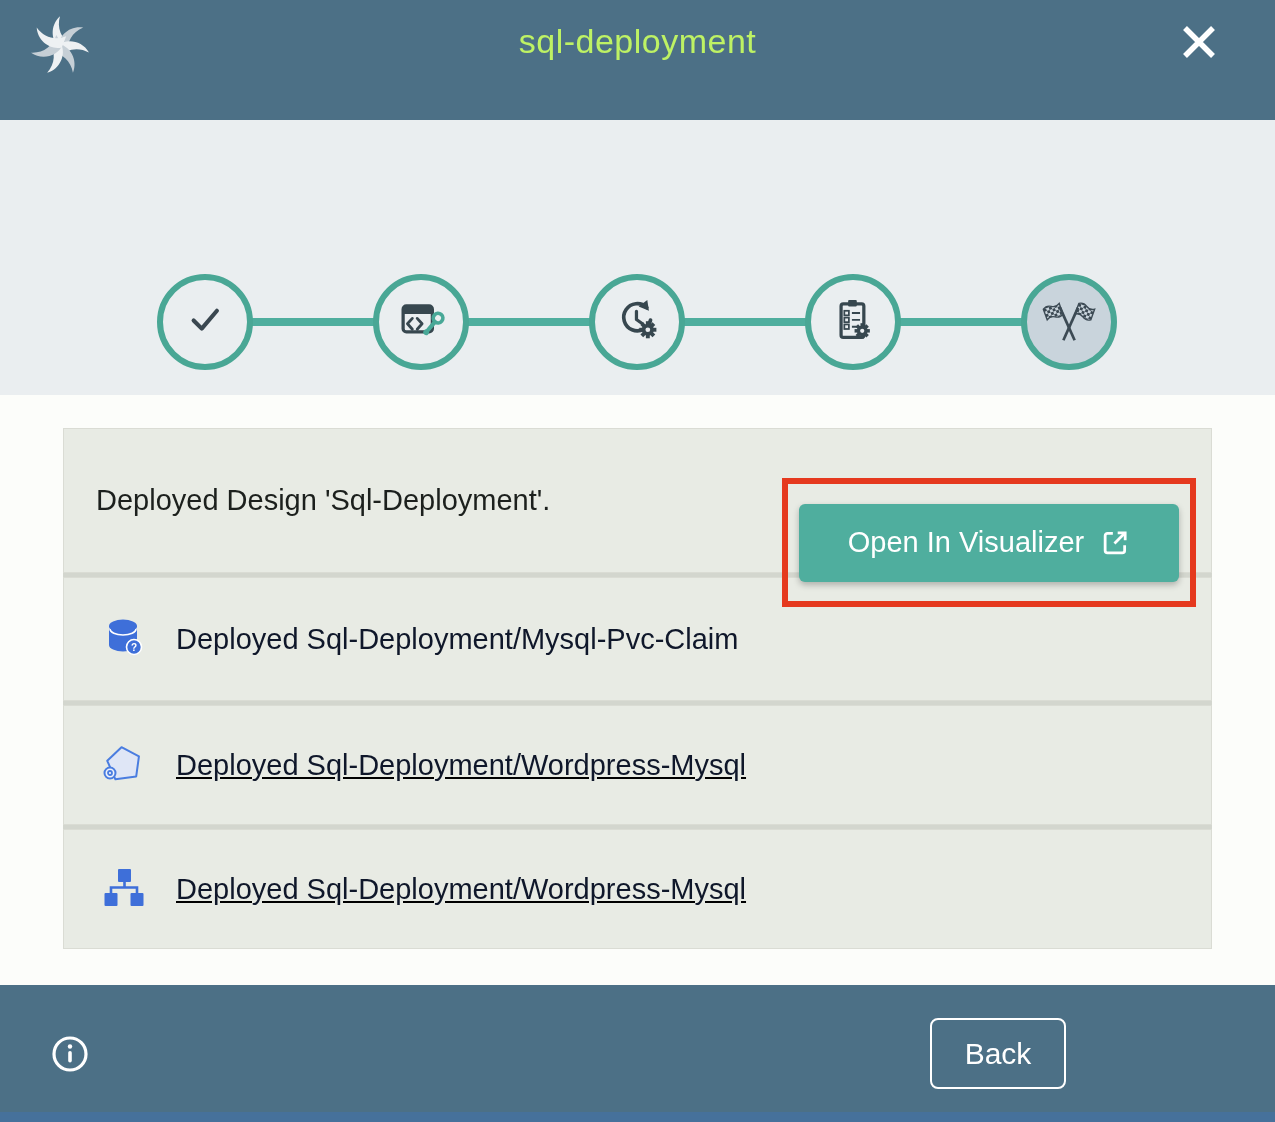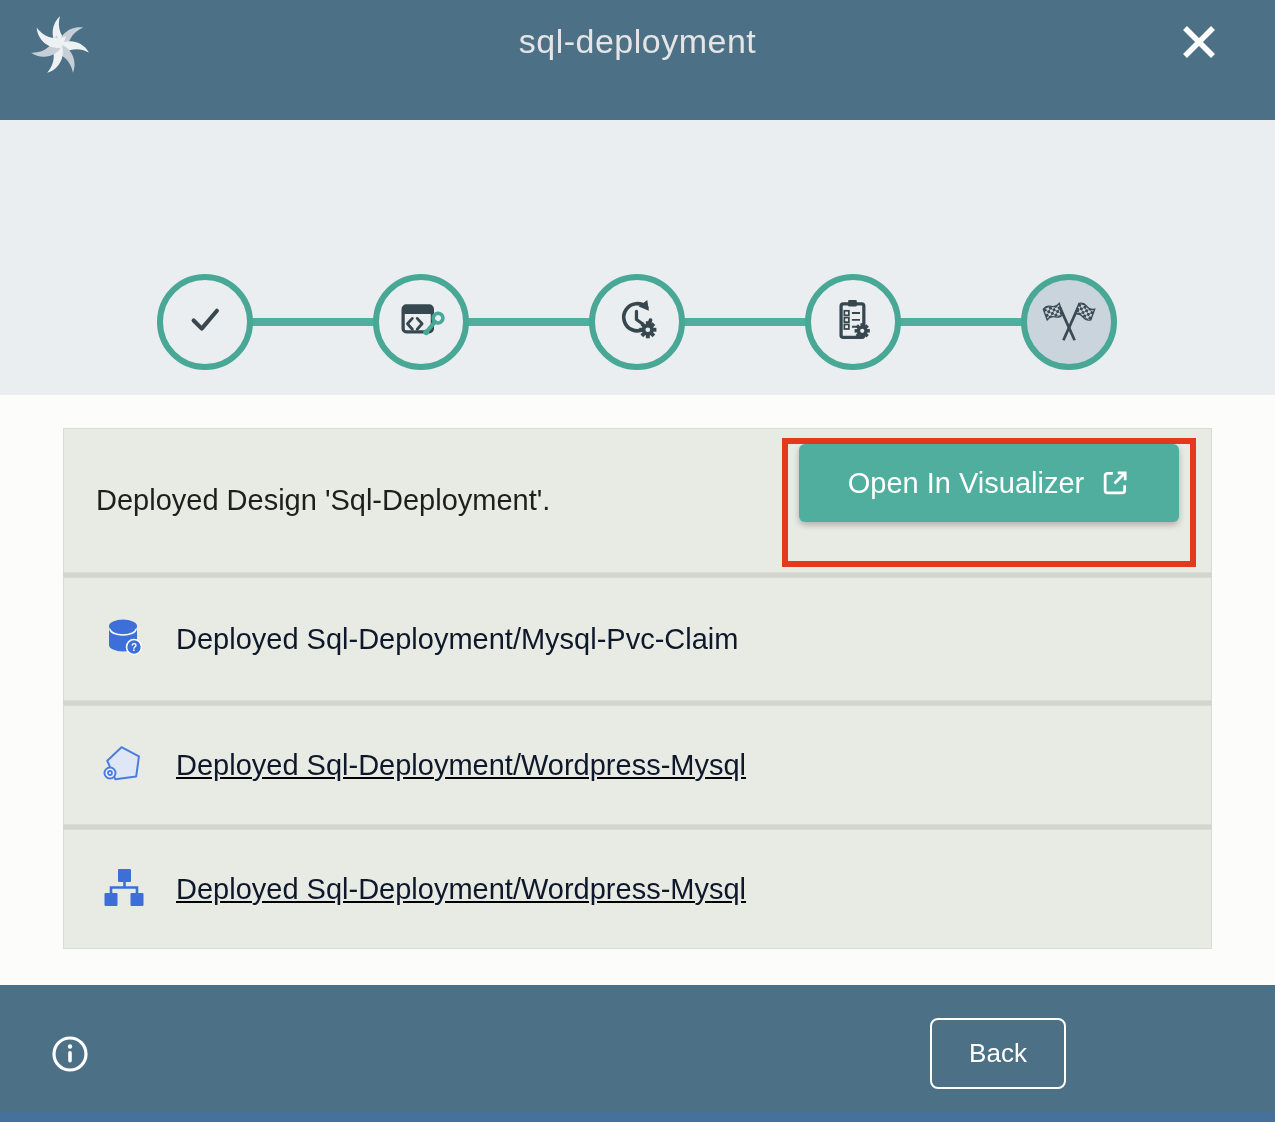--- a/index.html
+++ b/index.html
@@ -12,21 +12,21 @@
 
   
   .header {
     position:absolute; top:0; left:0; width:1275px; height:120px;
     background:var(--slate,#4c7086);
     display:flex; align-items:flex-start;
   }
   .logo { position:absolute; left:28px; top:14px; width:64px; height:64px; }
   .header-title {
     position:absolute; top:22px; left:0; width:100%;
-    text-align:center; color:#e5e5e5; font-size:34px; font-weight:400;
+    text-align:center; color:#bef264; font-size:34px; font-weight:400;
     letter-spacing:0.5px;
   }
   .close-btn {
     position:absolute; top:18px; right:52px; width:48px; height:48px;
     background:transparent; border:none; cursor:pointer; padding:0;
   }
 
   
   .stepper {
     position:absolute; top:120px; left:0; width:1275px; height:275px;
@@ -68,21 +68,21 @@
   .row-message { height:145px; position:relative; padding-left:32px; }
   .row-divider { height:4px; background:var(--divider,#d3d6ce); }
   .row-event { height:124px; padding-left:37px; }
   .row-event.short { height:120px;text-decoration:underline; }
   .message-text { font-size:29px; color:#1c201d; }
   .event-text { font-size:29px; color:#0f172a; margin-left:29px; }
   .event-icon { width:46px; height:46px; flex:0 0 46px; }
 
   .annotation-box {
     position:absolute; border:6px solid var(--annotation-red,#e5391e);
-    display:flex; align-items:flex-start; justify-content:center;
+    display:flex; align-items:center; justify-content:center;margin-top:40px;
   }
   .annotation-visualizer { top:9px; right:15px; width:414px; height:129px; }
   .visualizer-btn {
     width:380px; height:78px; border:none; border-radius:6px; cursor:pointer;
     background:var(--teal,#4fae9e); color:#ffffff; font-size:29px;
     font-family:"Liberation Sans", sans-serif;
     display:flex; align-items:center; justify-content:center; gap:16px;
     box-shadow:0 3px 6px rgba(0,0,0,0.25);
   }
 
@@ -91,21 +91,21 @@
     position:absolute; top:985px; left:0; width:1275px; height:137px;
     background:var(--slate,#4c7086);
   }
   .info-btn {
     position:absolute; left:50px; top:49px; width:40px; height:40px;
     background:transparent; border:none; cursor:pointer; padding:0;
   }
   .back-btn {
     position:absolute; right:209px; top:33px; width:136px; height:71px;
     background:transparent; border:2.5px solid #ffffff; border-radius:8px;
-    color:#ffffff; font-size:26px; cursor:pointer;
+    color:#ffffff; font-size:30px; cursor:pointer;
     font-family:"Liberation Sans", sans-serif;
   }
   .annotation-finish { top:10px; right:17px; width:172px; height:115px; border-width:7px; }
   .finish-btn {
     width:148px; height:73px; border:none; border-radius:8px; cursor:pointer;
     background:var(--teal,#4fae9e); color:#ffffff; font-size:30px;
     font-family:"Liberation Sans", sans-serif;
     box-shadow:0 3px 6px rgba(0,0,0,0.3);
   }
   .bottom-strip {

